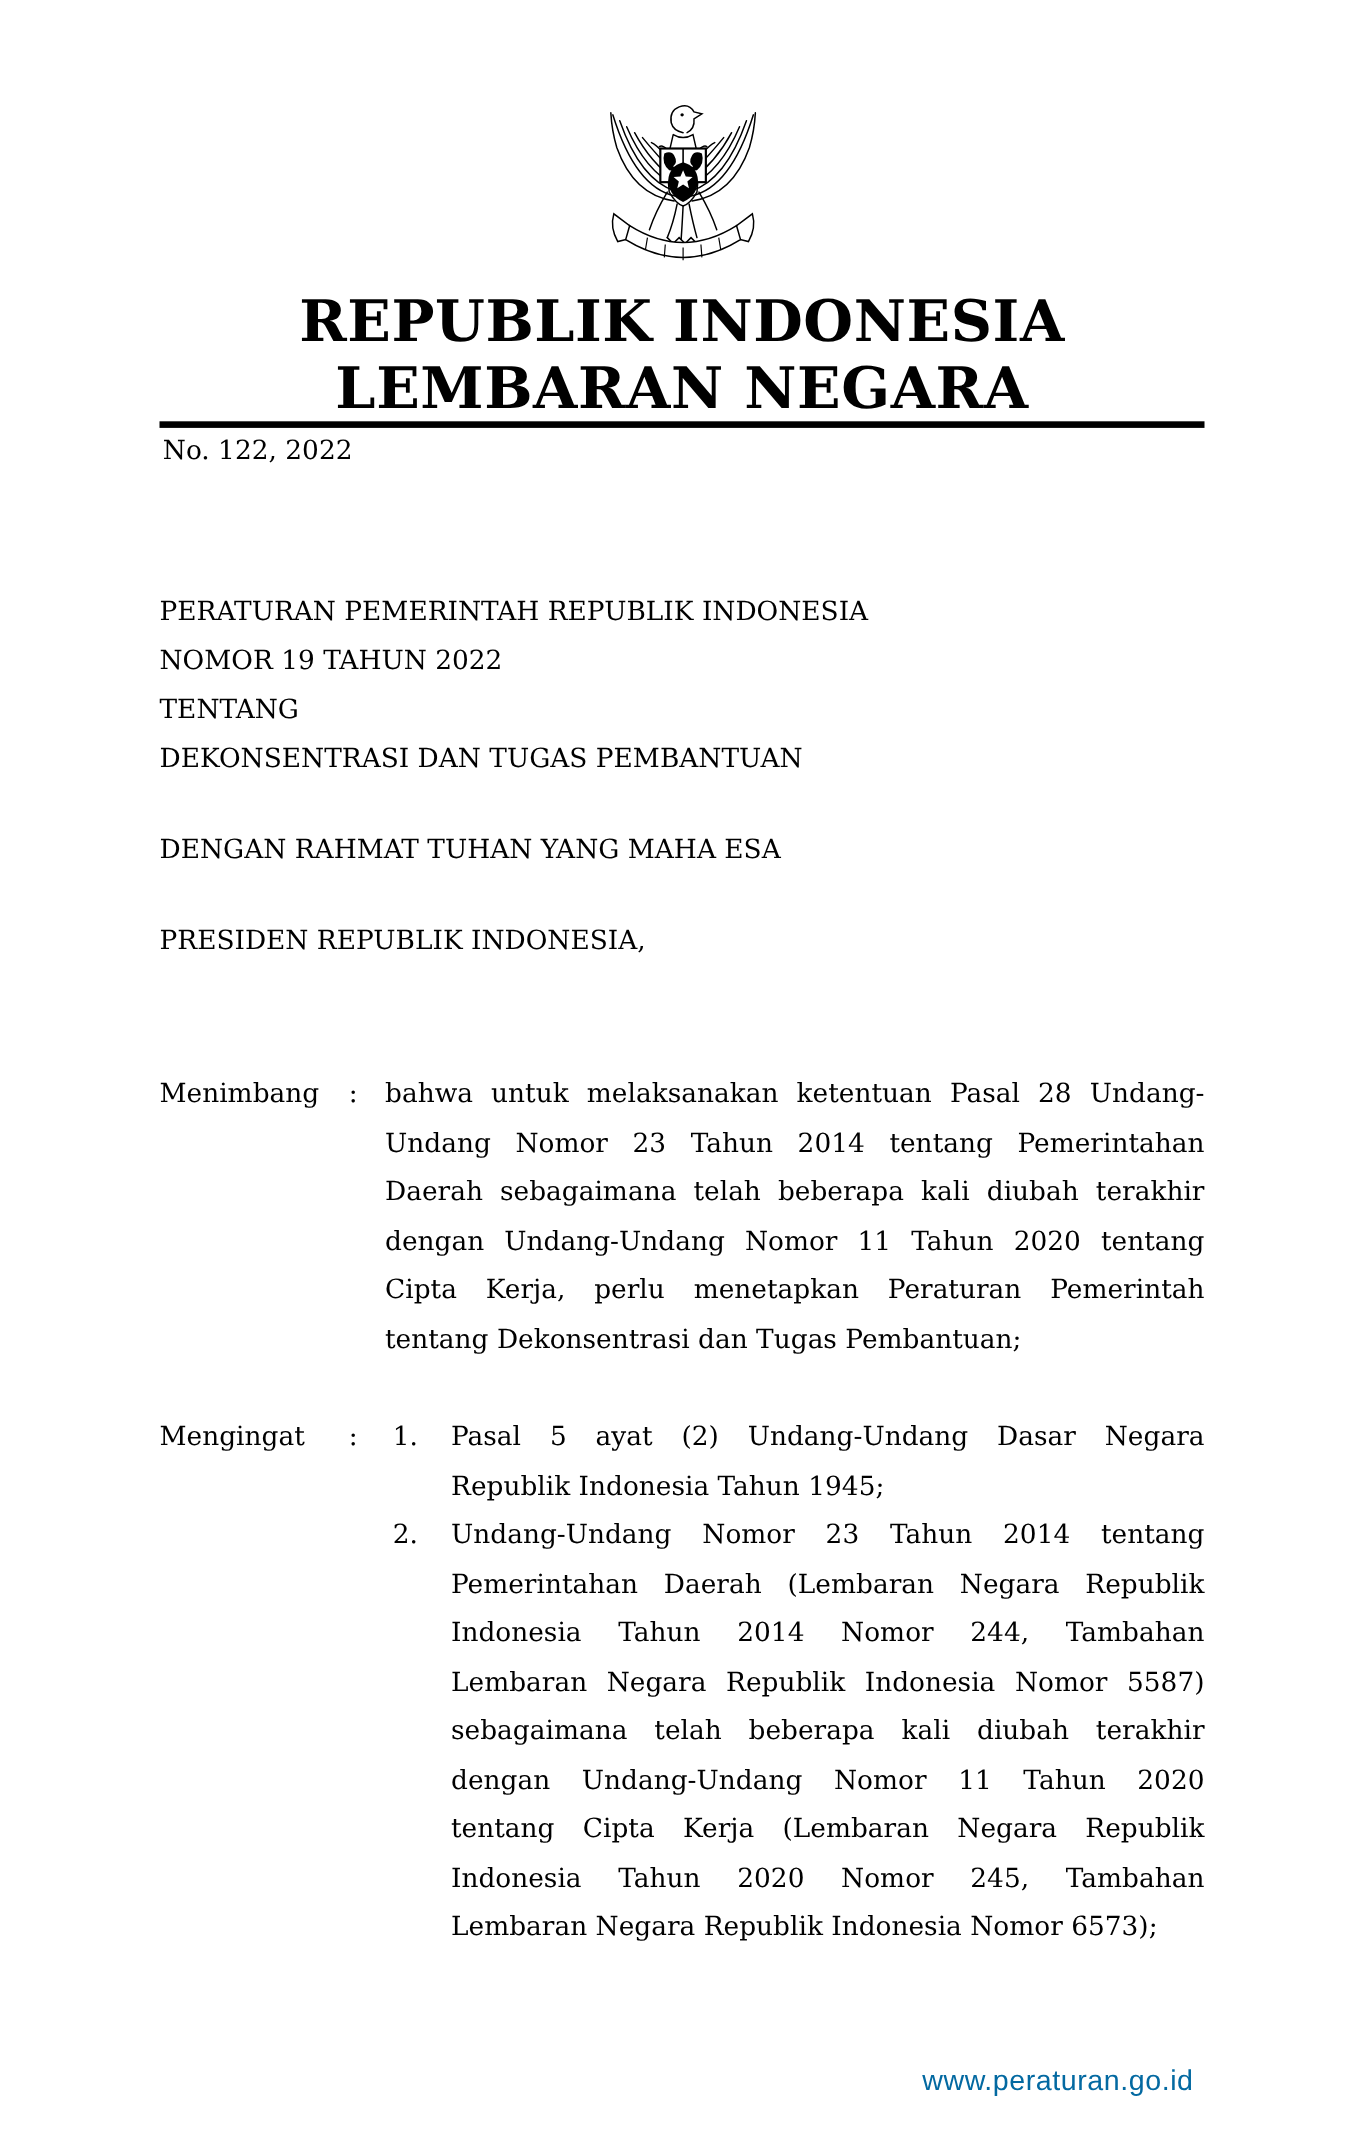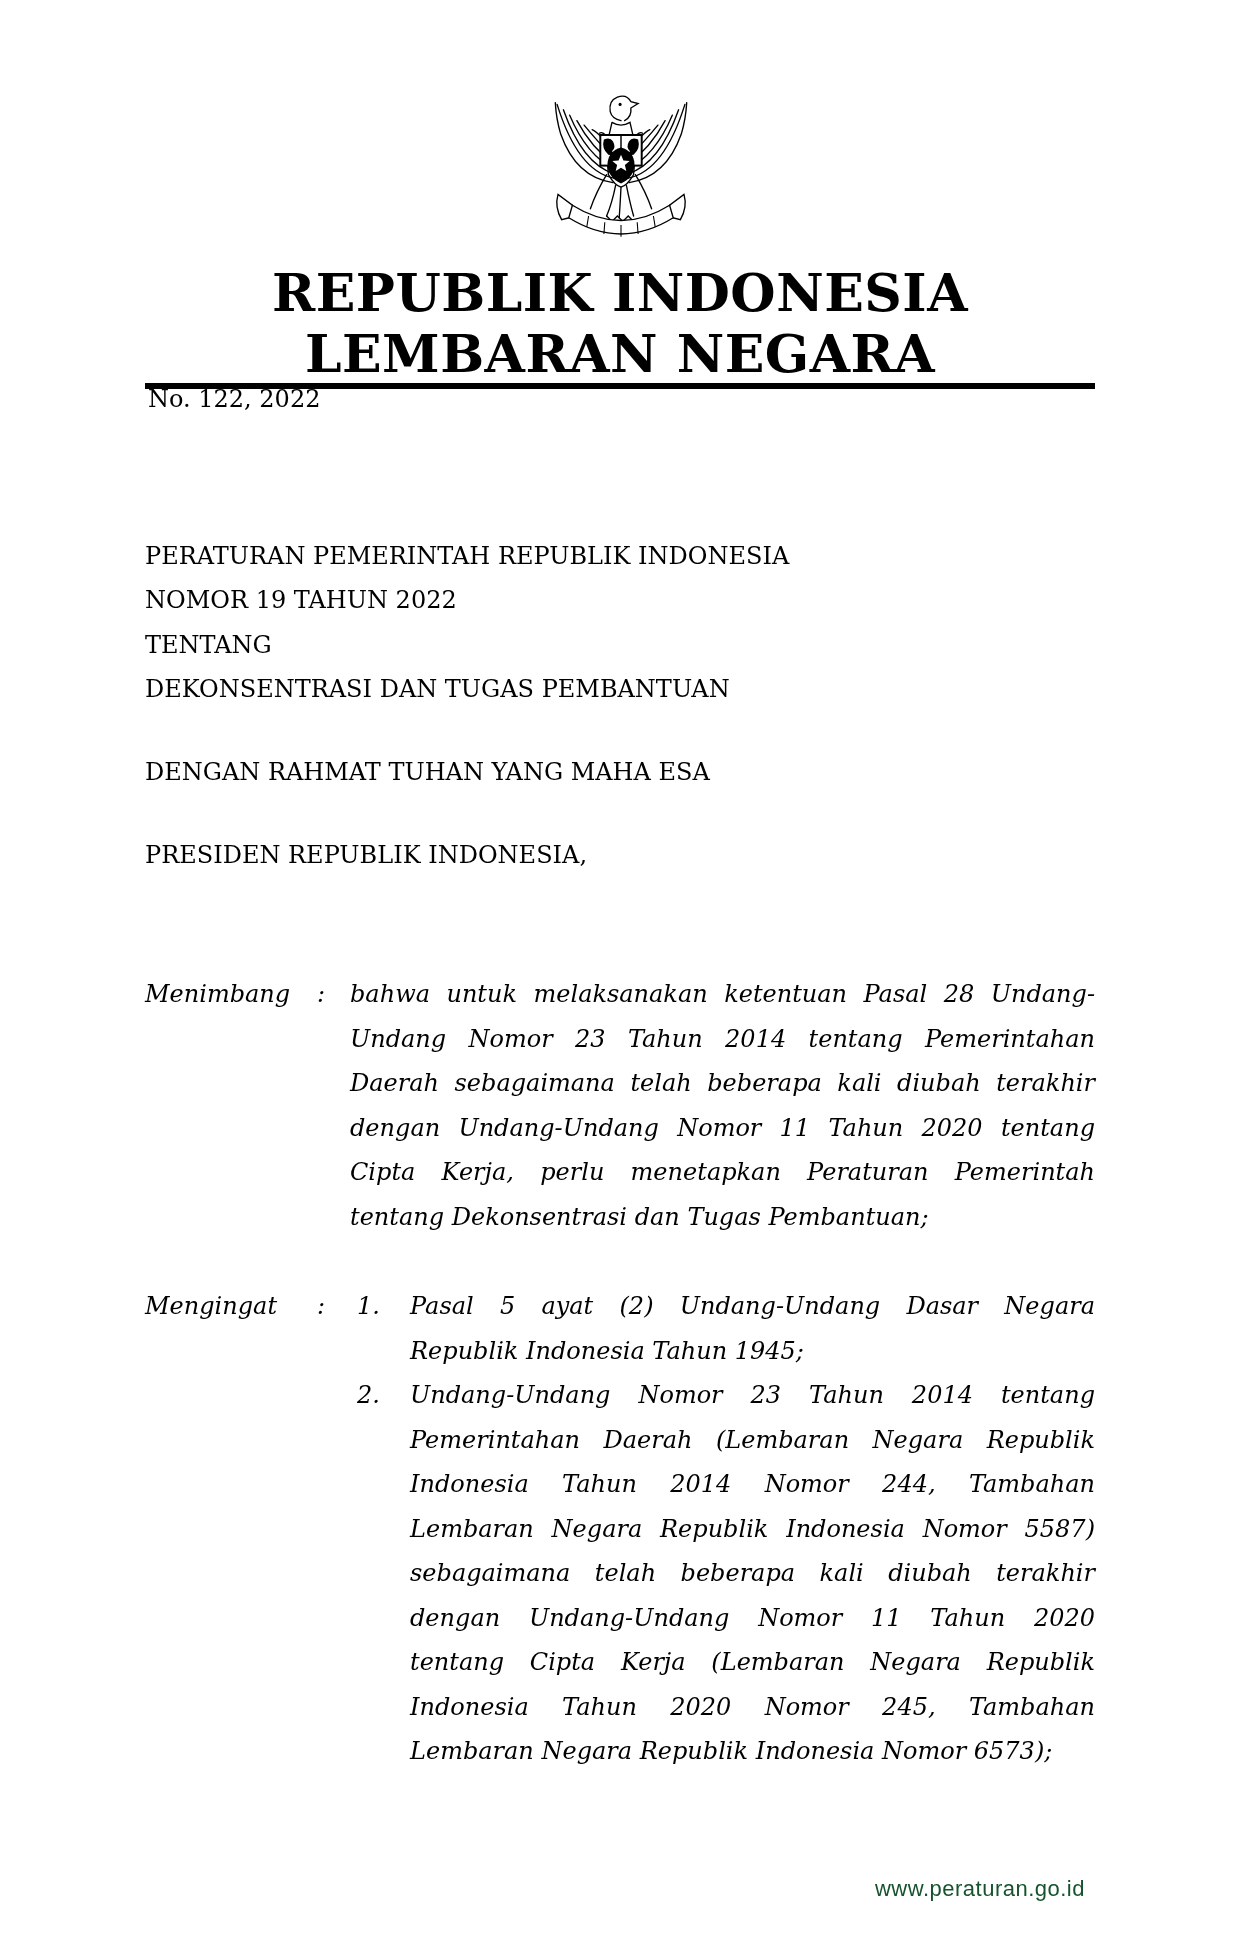--- a/index.html
+++ b/index.html
@@ -8,42 +8,42 @@
     color:#000; font-family:"DejaVu Serif","Liberation Serif",serif;
     overflow:hidden;
   }
   .emblem { position:absolute; left:549px; top:84px; width:144px; height:156px; }
   .gazette-title {
     position:absolute; left:145px; top:262px; width:950px;
     text-align:center; font-size:52px; font-weight:bold; line-height:61px;
     letter-spacing:0.5px;
   }
   .header-rule { position:absolute; left:145px; top:383px; width:950px; height:6px; background:#000; }
-  .gazette-no { position:absolute; left:148px; top:385px; font-size:24px; line-height:29px; }
+  .gazette-no { position:absolute; left:148px; top:395px; font-size:24px; line-height:29px; }
   .subject-block { position:absolute; left:488px; top:395px; width:606px; font-size:24px; line-height:28.8px; }
   .justified .line { text-align:justify; text-align-last:justify; }
   .justified .line.last { text-align-last:left; }
   .centered-block { position:absolute; left:145px; width:950px; font-size:24px; }
   .decree-heading { top:534px; line-height:44.3px; }
   .invocation { top:757px; line-height:30px; }
   .addressee { top:840px; line-height:30px; }
-  .clause { position:absolute; left:145px; width:950px; font-size:24px; line-height:44.5px;font-style:italic; }
+  .clause { position:absolute; left:145px; width:950px; font-size:24px; line-height:44.5px; }
   .clause-label { position:absolute; left:0; top:0; }
   .clause-colon { position:absolute; left:172px; top:0; }
   .clause-body { margin-left:205px; }
   #menimbang { top:972px; }
   #mengingat { top:1284px; }
   #mengingat .clause-body { margin-left:212px; }
   .li-row { display:flex; }
   .li-num { flex:0 0 53px; width:53px; }
   .li-text { flex:1; }
   .footer-url {
     position:absolute; top:1876px; right:156px;
     font-family:"Liberation Sans","DejaVu Sans",sans-serif;
-    font-size:22px; color:#14532d; letter-spacing:0.5px;
+    font-size:26px; color:#0369a1; letter-spacing:0.5px;
   }
 </style>
 </head>
 <body>
 
 <div class="page">
 
   <svg class="emblem" viewBox="0 0 160 172" aria-hidden="true">
     <g stroke="#000" fill="none" stroke-width="1.5" stroke-linecap="round">
       <g id="wingR">

